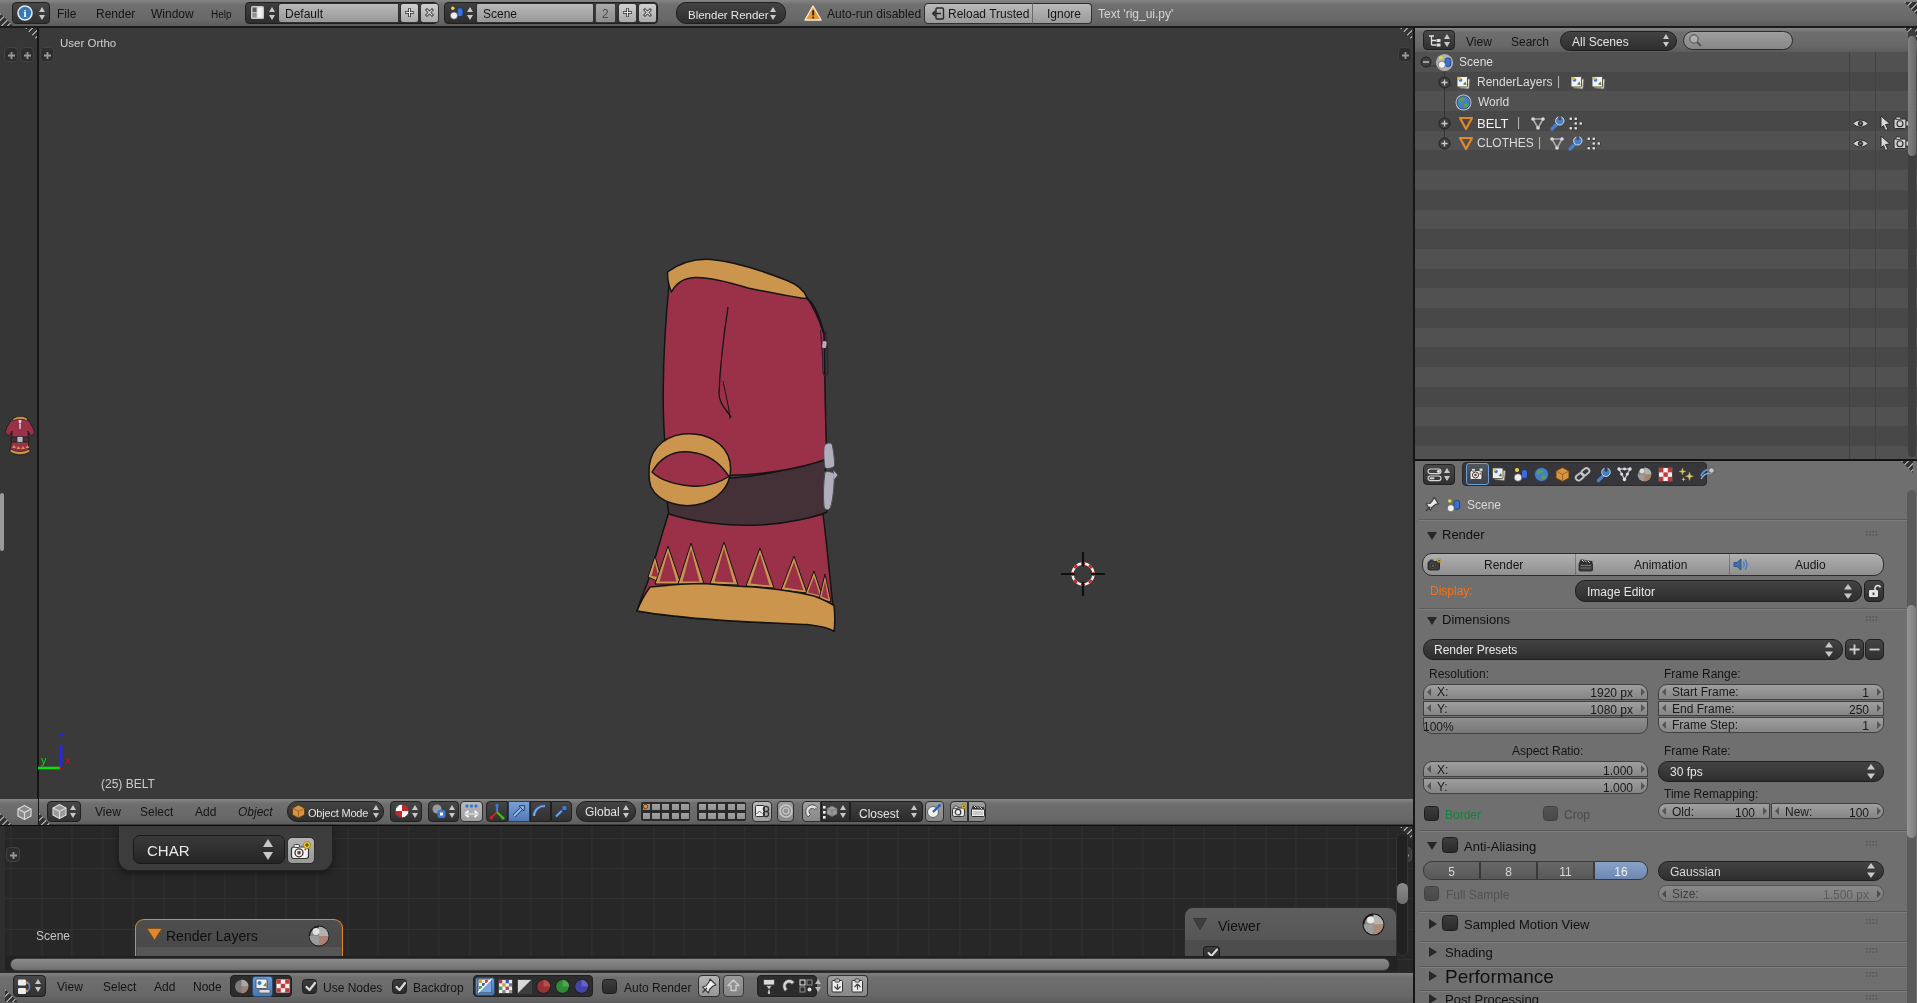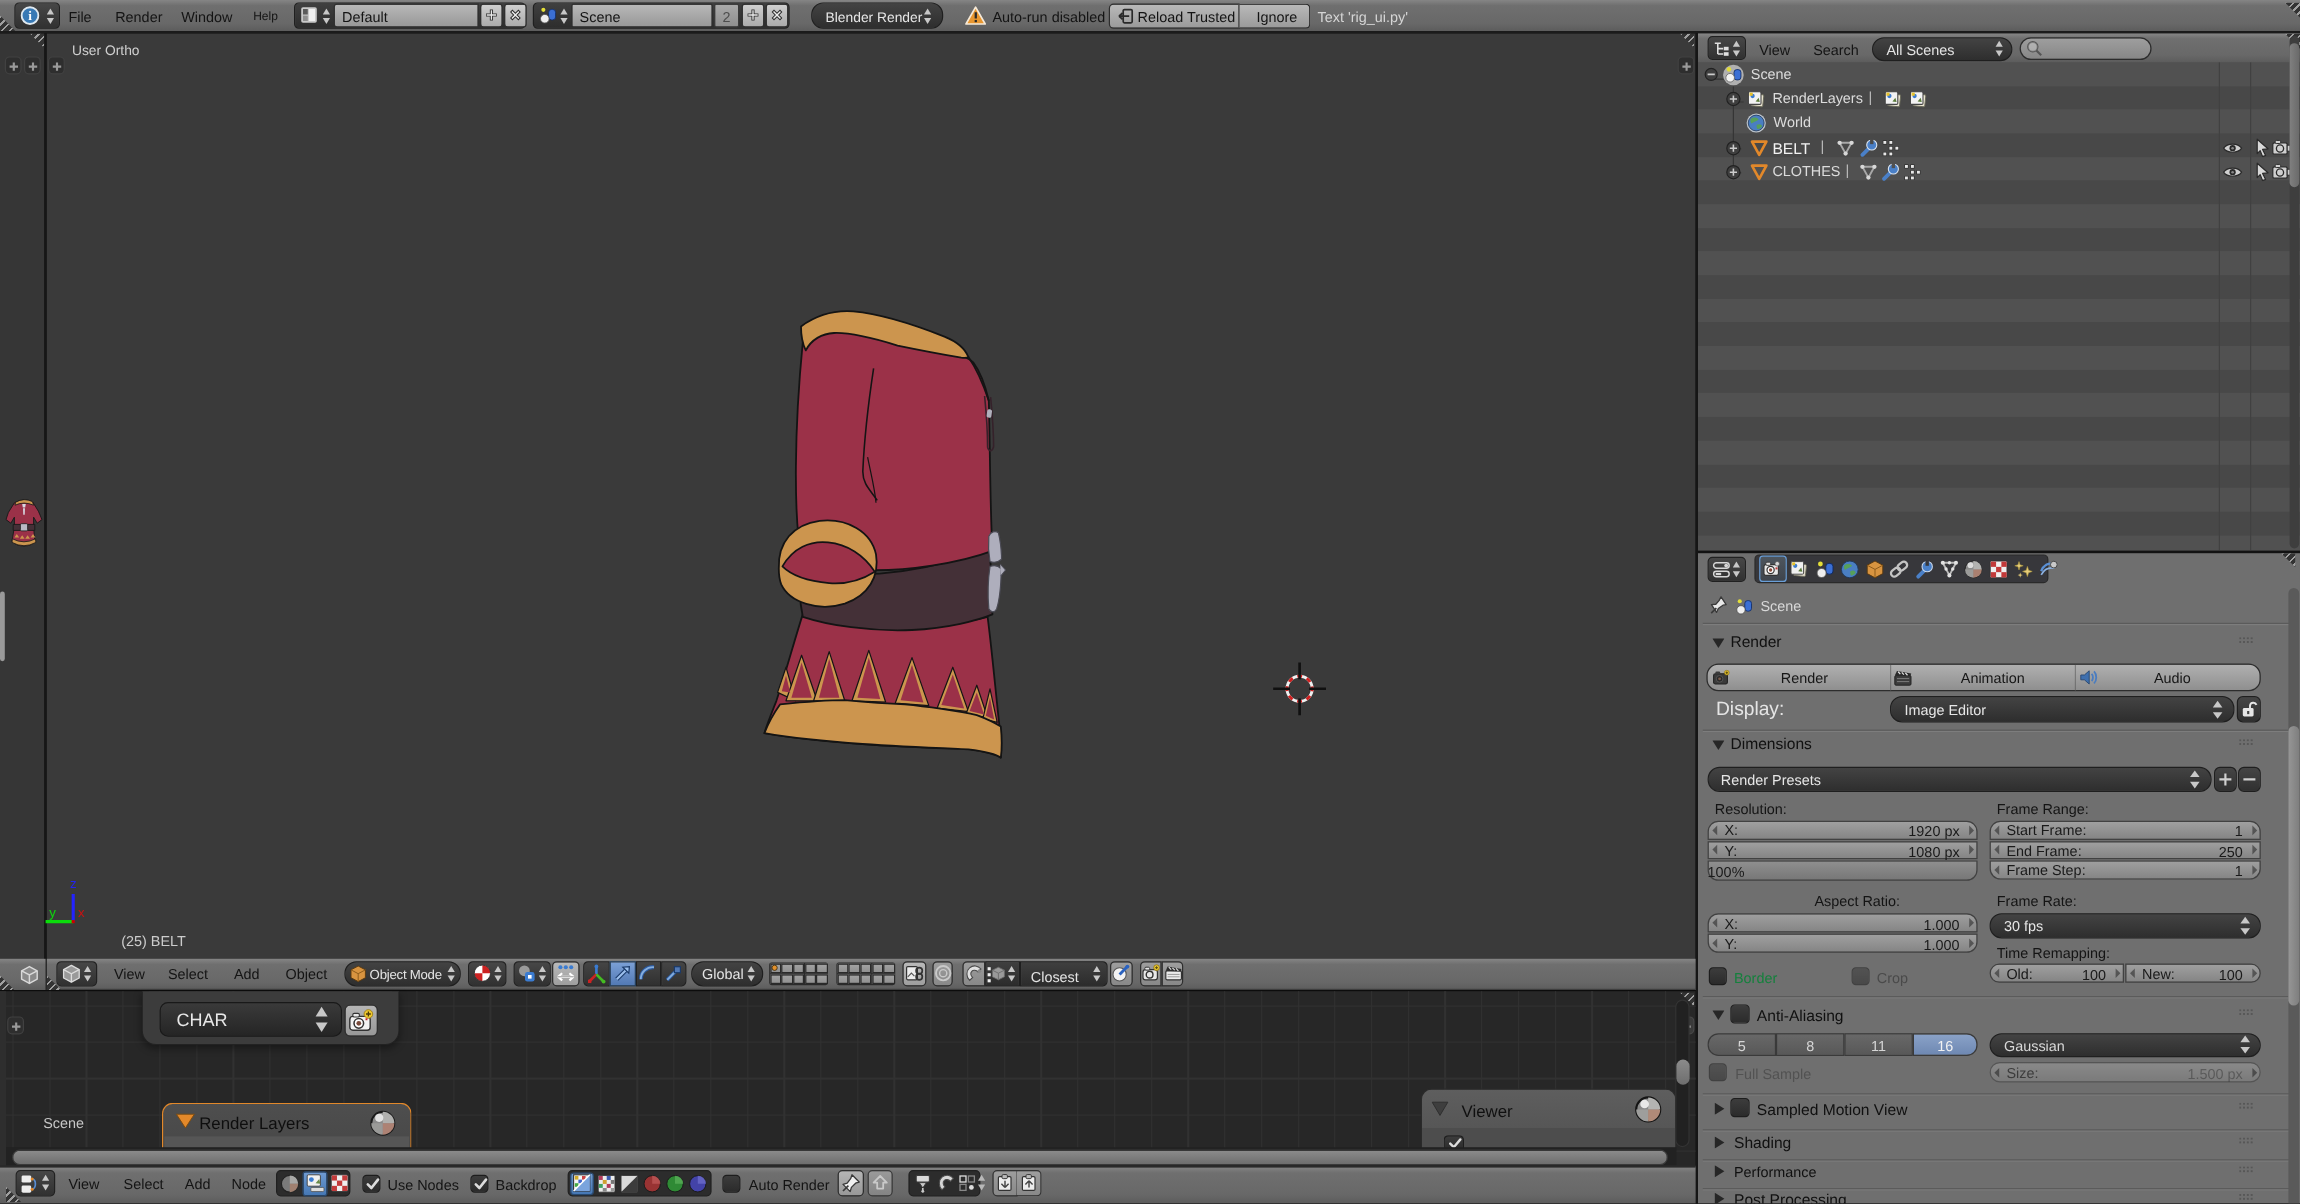--- a/index.html
+++ b/index.html
@@ -209,21 +209,21 @@
     <path d="M8.5 1.5 L15 5 L15 12 L8.5 15.5 L2 12 L2 5 Z" fill="#9a9a9a" stroke="#dcdcdc" stroke-width="1.1" stroke-linejoin="round"></path>
     <path d="M2 5 L8.5 8.5 L15 5 M8.5 8.5 V15.5" stroke="#dcdcdc" stroke-width="1.1" fill="none"></path>
   </svg>
 <svg class="abs" style="left:69px;top:804px;transform:scale(1);transform-origin:0 0" width="8" height="15" viewBox="0 0 8 15">
     <path d="M4 1 L7 6 L1 6 Z" fill="#c8c8c8"></path>
     <path d="M4 14 L7 9 L1 9 Z" fill="#c8c8c8"></path>
   </svg>
 <div class="abs" style="left:95px;top:806px;font-size:12px;line-height:13px;color:#141414;font-weight:400;letter-spacing:0;white-space:nowrap;">View</div>
 <div class="abs" style="left:140px;top:806px;font-size:12px;line-height:13px;color:#141414;font-weight:400;letter-spacing:0;white-space:nowrap;">Select</div>
 <div class="abs" style="left:195px;top:806px;font-size:12px;line-height:13px;color:#141414;font-weight:400;letter-spacing:0;white-space:nowrap;">Add</div>
-<div class="abs" style="left:238px;top:806px;font-size:12px;line-height:13px;color:#141414;font-weight:400;letter-spacing:0;white-space:nowrap;">Object</div>
+<div class="abs" style="left:238px;top:806px;font-size:12px;line-height:13px;color:#141414;font-weight:400;letter-spacing:0;white-space:nowrap;font-style:italic;">Object</div>
 <div class="abs dkpill" style="left:287px;top:801px;width:97px;height:21px;"></div>
 <svg class="abs" style="left:291px;top:804px;" width="15" height="15" viewBox="0 0 15 15">
     <path d="M7.5 1 L13.5 4.2 L13.5 10.8 L7.5 14 L1.5 10.8 L1.5 4.2 Z" fill="#d89440" stroke="#5a3a10" stroke-width="0.8"></path>
     <path d="M1.5 4.2 L7.5 7.4 L13.5 4.2 M7.5 7.4 V14" stroke="#8a5a1a" stroke-width="0.8" fill="none"></path>
   </svg>
 <div class="abs" style="left:308px;top:807px;font-size:11px;line-height:12px;color:#e4e4e4;font-weight:400;letter-spacing:-0.2px;white-space:nowrap;">Object Mode</div>
 <svg class="abs" style="left:372px;top:804px;transform:scale(1);transform-origin:0 0" width="8" height="15" viewBox="0 0 8 15">
     <path d="M4 1 L7 6 L1 6 Z" fill="#c8c8c8"></path>
     <path d="M4 14 L7 9 L1 9 Z" fill="#c8c8c8"></path>
   </svg>
@@ -893,21 +893,21 @@
     <path d="M1 6 L2.8 2.2 L14.7 4.3 L14 6.6 Z" fill="#2a2a2a"></path>
     <path d="M3.8 2.8 L5.6 4.8 M6.8 3.3 L8.6 5.2 M9.8 3.8 L11.6 5.7" stroke="#e8e8e8" stroke-width="1"></path>
     <path d="M2.8 8.5 H13 M2.8 11 H13" stroke="#888" stroke-width="0.7"></path>
   </svg>
 <div class="abs" style="left:1634px;top:559px;font-size:12px;line-height:13px;color:#161616;font-weight:400;letter-spacing:0;white-space:nowrap;">Animation</div>
 <svg class="abs" style="left:1732px;top:556px;" width="17" height="17" viewBox="0 0 17 17">
     <path d="M2 6.5 H5 L9 3 V14 L5 10.5 H2 Z" fill="#3e6fae" stroke="#2a4a74" stroke-width="0.8"></path>
     <path d="M11 5.5 C12.5 7 12.5 10 11 11.5 M13 3.5 C15.5 6 15.5 11 13 13.5" stroke="#4a7cc0" stroke-width="1.5" fill="none"></path>
   </svg>
 <div class="abs" style="left:1795px;top:559px;font-size:12px;line-height:13px;color:#161616;font-weight:400;letter-spacing:0;white-space:nowrap;">Audio</div>
-<div class="abs" style="left:1430px;top:585px;font-size:16px;line-height:13px;color:#e5e5e5;font-weight:400;letter-spacing:0;white-space:nowrap;">Display:</div>
+<div class="abs" style="left:1430px;top:585px;font-size:12px;line-height:13px;color:#f97316;font-weight:400;letter-spacing:0;white-space:nowrap;">Display:</div>
 <div class="abs dkpill" style="left:1575px;top:580px;width:287px;height:22px;"></div>
 <div class="abs" style="left:1587px;top:586px;font-size:12px;line-height:13px;color:#e6e6e6;font-weight:400;letter-spacing:0;white-space:nowrap;">Image Editor</div>
 <svg class="abs" style="left:1843px;top:583px;" width="10" height="17" viewBox="0 0 10 17">
     <path d="M5 1 L9 6.5 L1 6.5 Z" fill="#c8c8c8"></path>
     <path d="M5 16 L9 10.5 L1 10.5 Z" fill="#c8c8c8"></path>
   </svg>
 <div class="abs" style="left:1864px;top:580px;width:20px;height:22px;background:linear-gradient(#454545,#303030);border:1px solid #1f1f1f;border-radius:5px"></div>
 <svg class="abs" style="left:1867px;top:583px;" width="15" height="16" viewBox="0 0 15 16">
     <rect x="2" y="7" width="9" height="7" rx="1.2" fill="#e6e6e6"></rect>
     <path d="M8 7 V5 A2.8 2.8 0 0 1 13.4 4.4" fill="none" stroke="#e6e6e6" stroke-width="1.6"></path>
@@ -1109,21 +1109,21 @@
     <rect x="9.6" y="0" width="1.6" height="1.6" fill="#575757"></rect>
     <rect x="0" y="3.2" width="1.6" height="1.6" fill="#575757"></rect>
     <rect x="3.2" y="3.2" width="1.6" height="1.6" fill="#575757"></rect>
     <rect x="6.4" y="3.2" width="1.6" height="1.6" fill="#575757"></rect>
     <rect x="9.6" y="3.2" width="1.6" height="1.6" fill="#575757"></rect>
   </svg>
 <div class="abs" style="left:1419px;top:966px;width:494px;height:1px;background:#5b5b5b;box-shadow:0 1px 0 #7d7d7d"></div>
 <svg class="abs" style="left:1428px;top:971px;" width="10" height="10" viewBox="0 0 10 10">
     <path d="M1 0 L1 10 L9 5 Z" fill="#262626"></path>
   </svg>
-<div class="abs" style="left:1445px;top:970px;font-size:12px;line-height:14px;color:#101010;font-weight:400;letter-spacing:0;white-space:nowrap;">Performance</div>
+<div class="abs" style="left:1445px;top:970px;font-size:19px;line-height:14px;color:#101010;font-weight:400;letter-spacing:0;white-space:nowrap;">Performance</div>
 <svg class="abs" style="left:1866px;top:972px;" width="14" height="7" viewBox="0 0 14 7">
     <rect x="0" y="0" width="1.6" height="1.6" fill="#575757"></rect>
     <rect x="3.2" y="0" width="1.6" height="1.6" fill="#575757"></rect>
     <rect x="6.4" y="0" width="1.6" height="1.6" fill="#575757"></rect>
     <rect x="9.6" y="0" width="1.6" height="1.6" fill="#575757"></rect>
     <rect x="0" y="3.2" width="1.6" height="1.6" fill="#575757"></rect>
     <rect x="3.2" y="3.2" width="1.6" height="1.6" fill="#575757"></rect>
     <rect x="6.4" y="3.2" width="1.6" height="1.6" fill="#575757"></rect>
     <rect x="9.6" y="3.2" width="1.6" height="1.6" fill="#575757"></rect>
   </svg>

